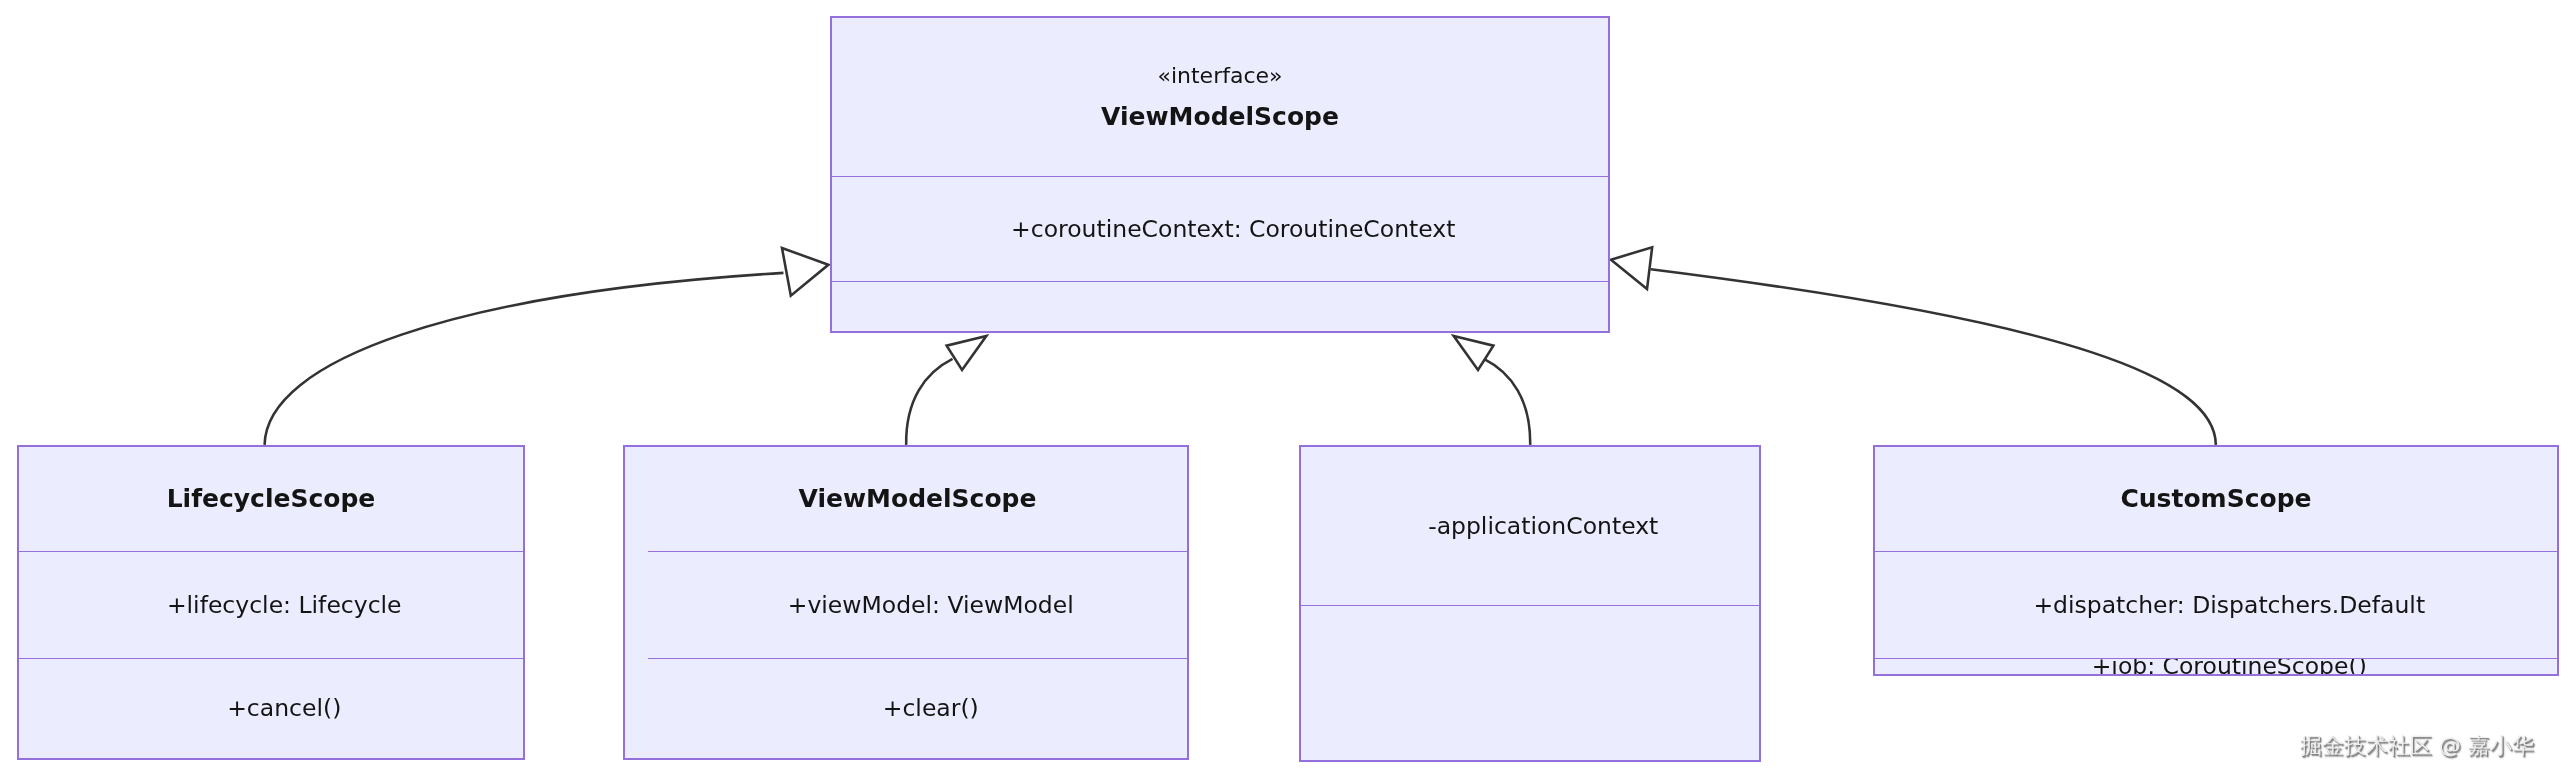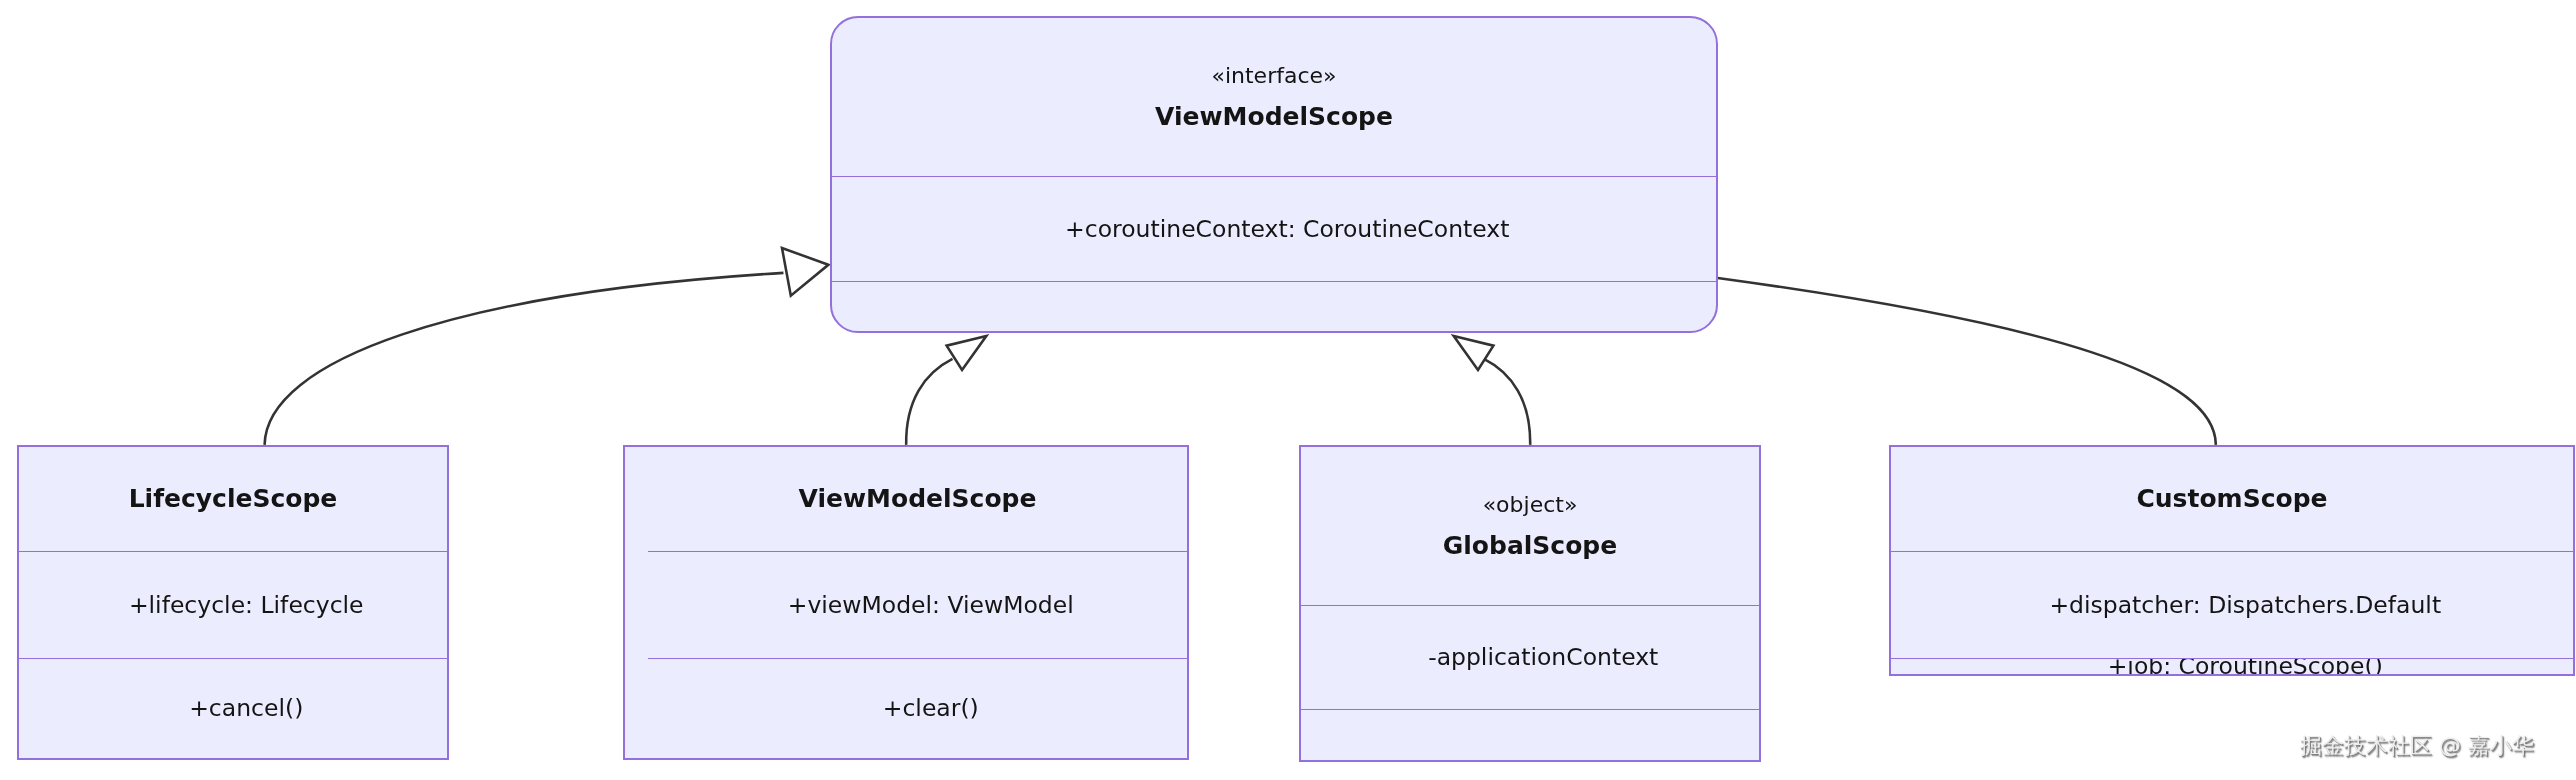--- a/index.html
+++ b/index.html
@@ -69,25 +69,25 @@
     color: var(--text);
   }
   .member {
     font-size: 23.5px;
     line-height: 1.2;
     padding-left: 26.5px;
     text-align: center;
     color: var(--text);
   }
   
-  #box-coroutine { left: 830px; top: 16px;  width: 888px; height: 317px; grid-template-rows: 158px 105px 1fr; border-radius: 28px; }
-  #box-lifecycle { left: 17px;   top: 445px; width: 432px;  height: 315px; grid-template-rows: 104px 107px 1fr; }
+  #box-coroutine { left: 830px; top: 16px;  width: 780px; height: 317px; grid-template-rows: 158px 105px 1fr; }
+  #box-lifecycle { left: 17px;   top: 445px; width: 508px;  height: 315px; grid-template-rows: 104px 107px 1fr; }
   #box-viewmodel { left: 623px;  top: 445px; width: 566px;  height: 315px; grid-template-rows: 104px 107px 1fr; padding-left: 23px; }
   #box-global    { left: 1299px; top: 445px; width: 462px;  height: 317px; grid-template-rows: 158px 104px 1fr; }
-  #box-custom    { left: 1873px; top: 445px; width: 686px;  height: 231px; grid-template-rows: 104px 107px 1fr; margin-left: 16px; }
+  #box-custom    { left: 1873px; top: 445px; width: 686px;  height: 231px; grid-template-rows: 104px 107px 1fr; }
   .watermark {
     position: absolute;
     left: 2300px;
     top: 731px;
     width: 254px;
     font-size: 22px;
     color: var(--watermark);
     text-shadow: 1.5px 1.5px 1.5px #6d6d6d, 0.7px 0.7px 0px #9a9a9a;
     white-space: nowrap;
   }
@@ -145,24 +145,20 @@
     </div>
     <div class="compartment">
       <div class="member">+viewModel: ViewModel</div>
     </div>
     <div class="compartment">
       <div class="member">+clear()</div>
     </div>
   </div>
 
   <div class="uml-class" id="box-global">
-    <div class="compartment title-compartment">
-      <div class="stereotype">«object»</div>
-      <div class="class-name">GlobalScope</div>
-    </div>
     <div class="compartment">
       <div class="member">-applicationContext</div>
     </div>
     <div class="compartment"></div>
   </div>
 
   <div class="uml-class" id="box-custom">
     <div class="compartment title-compartment">
       <div class="class-name">CustomScope</div>
     </div>

